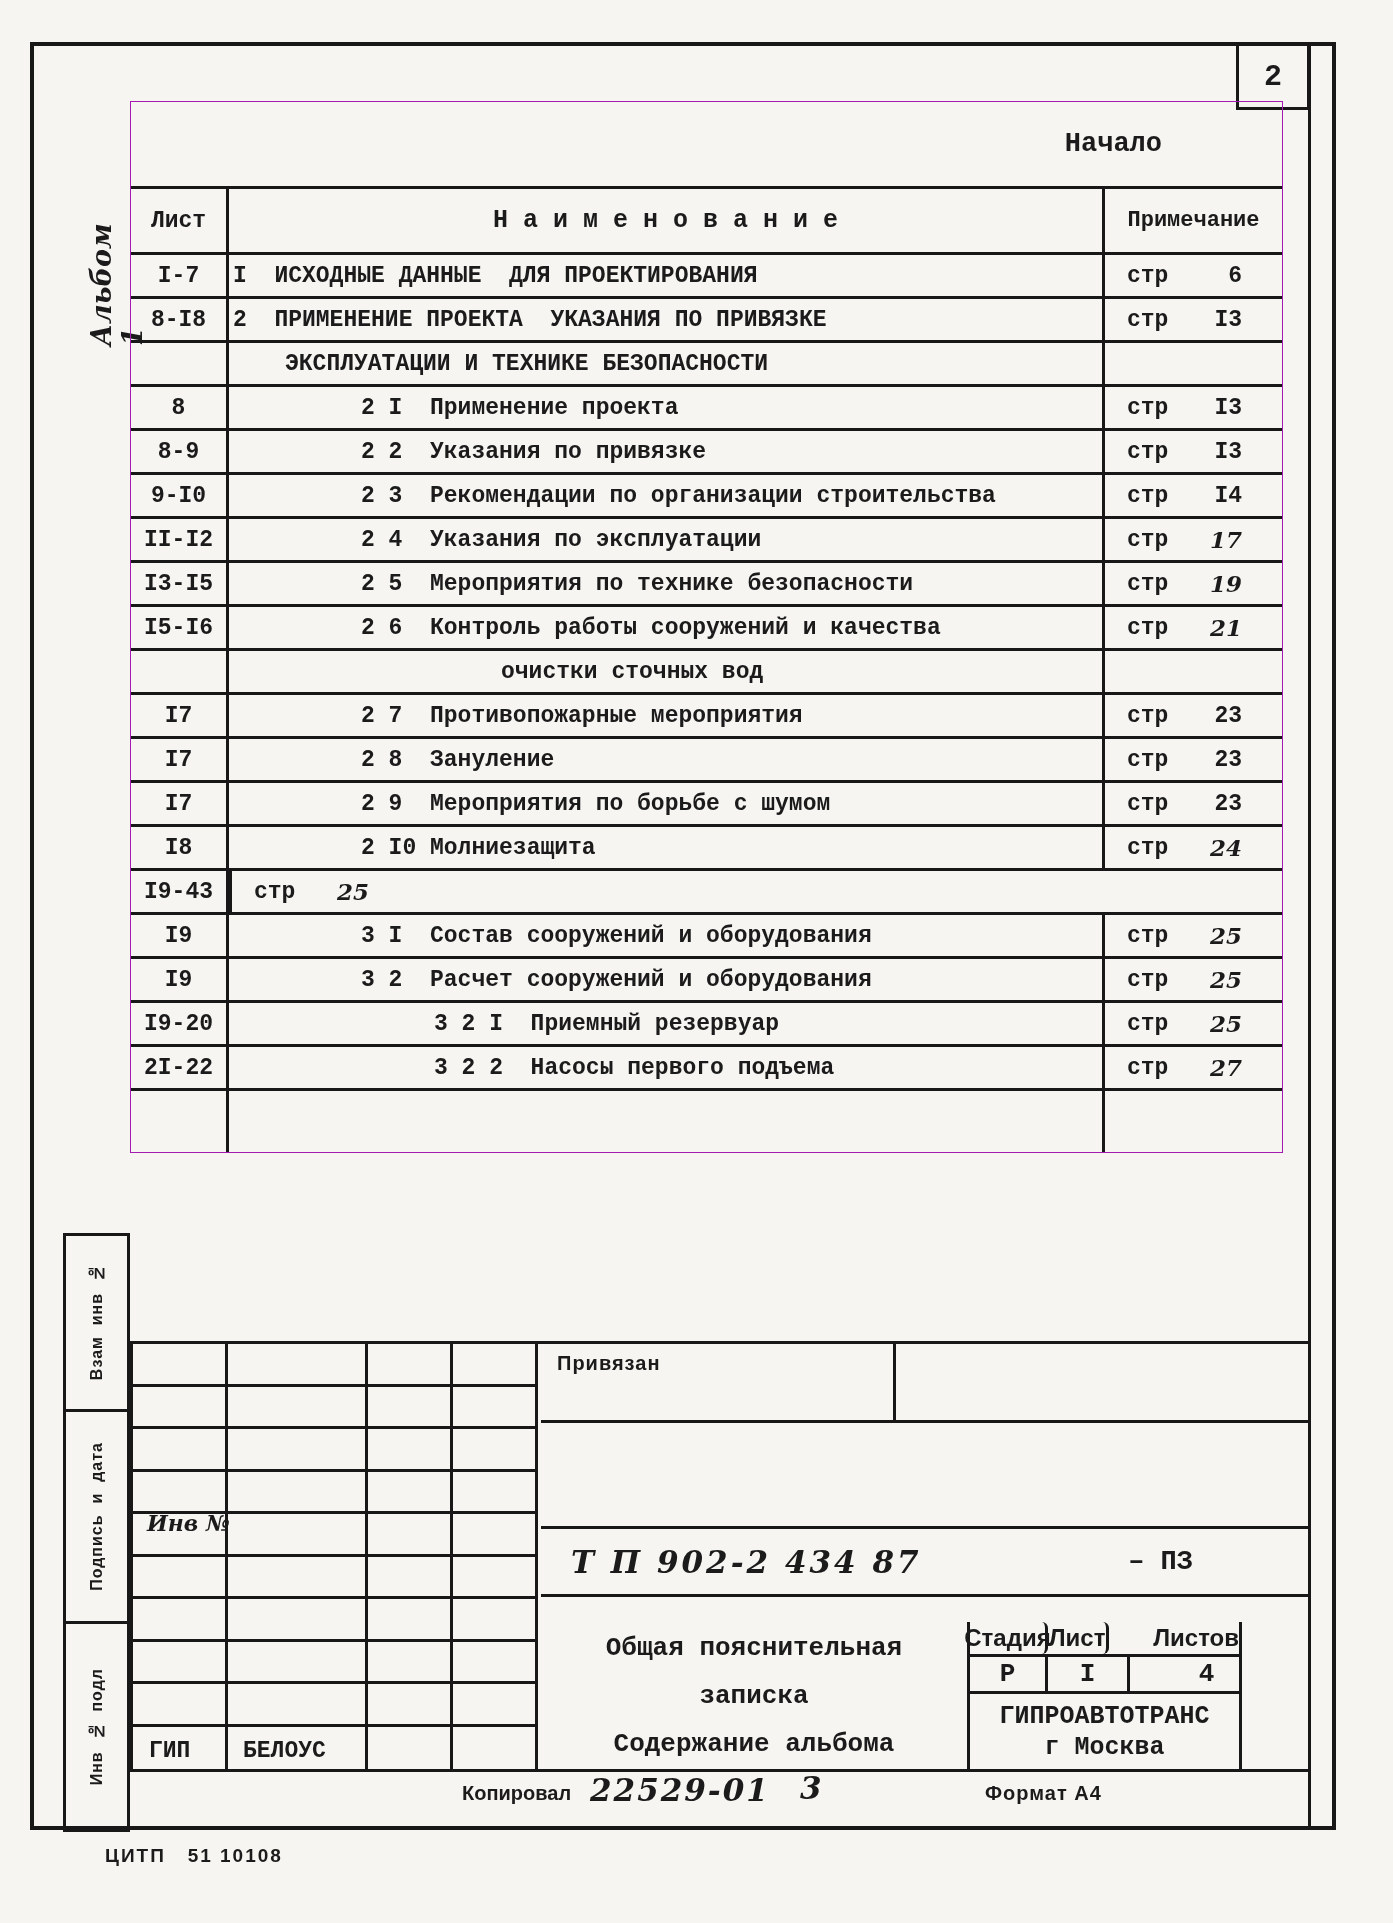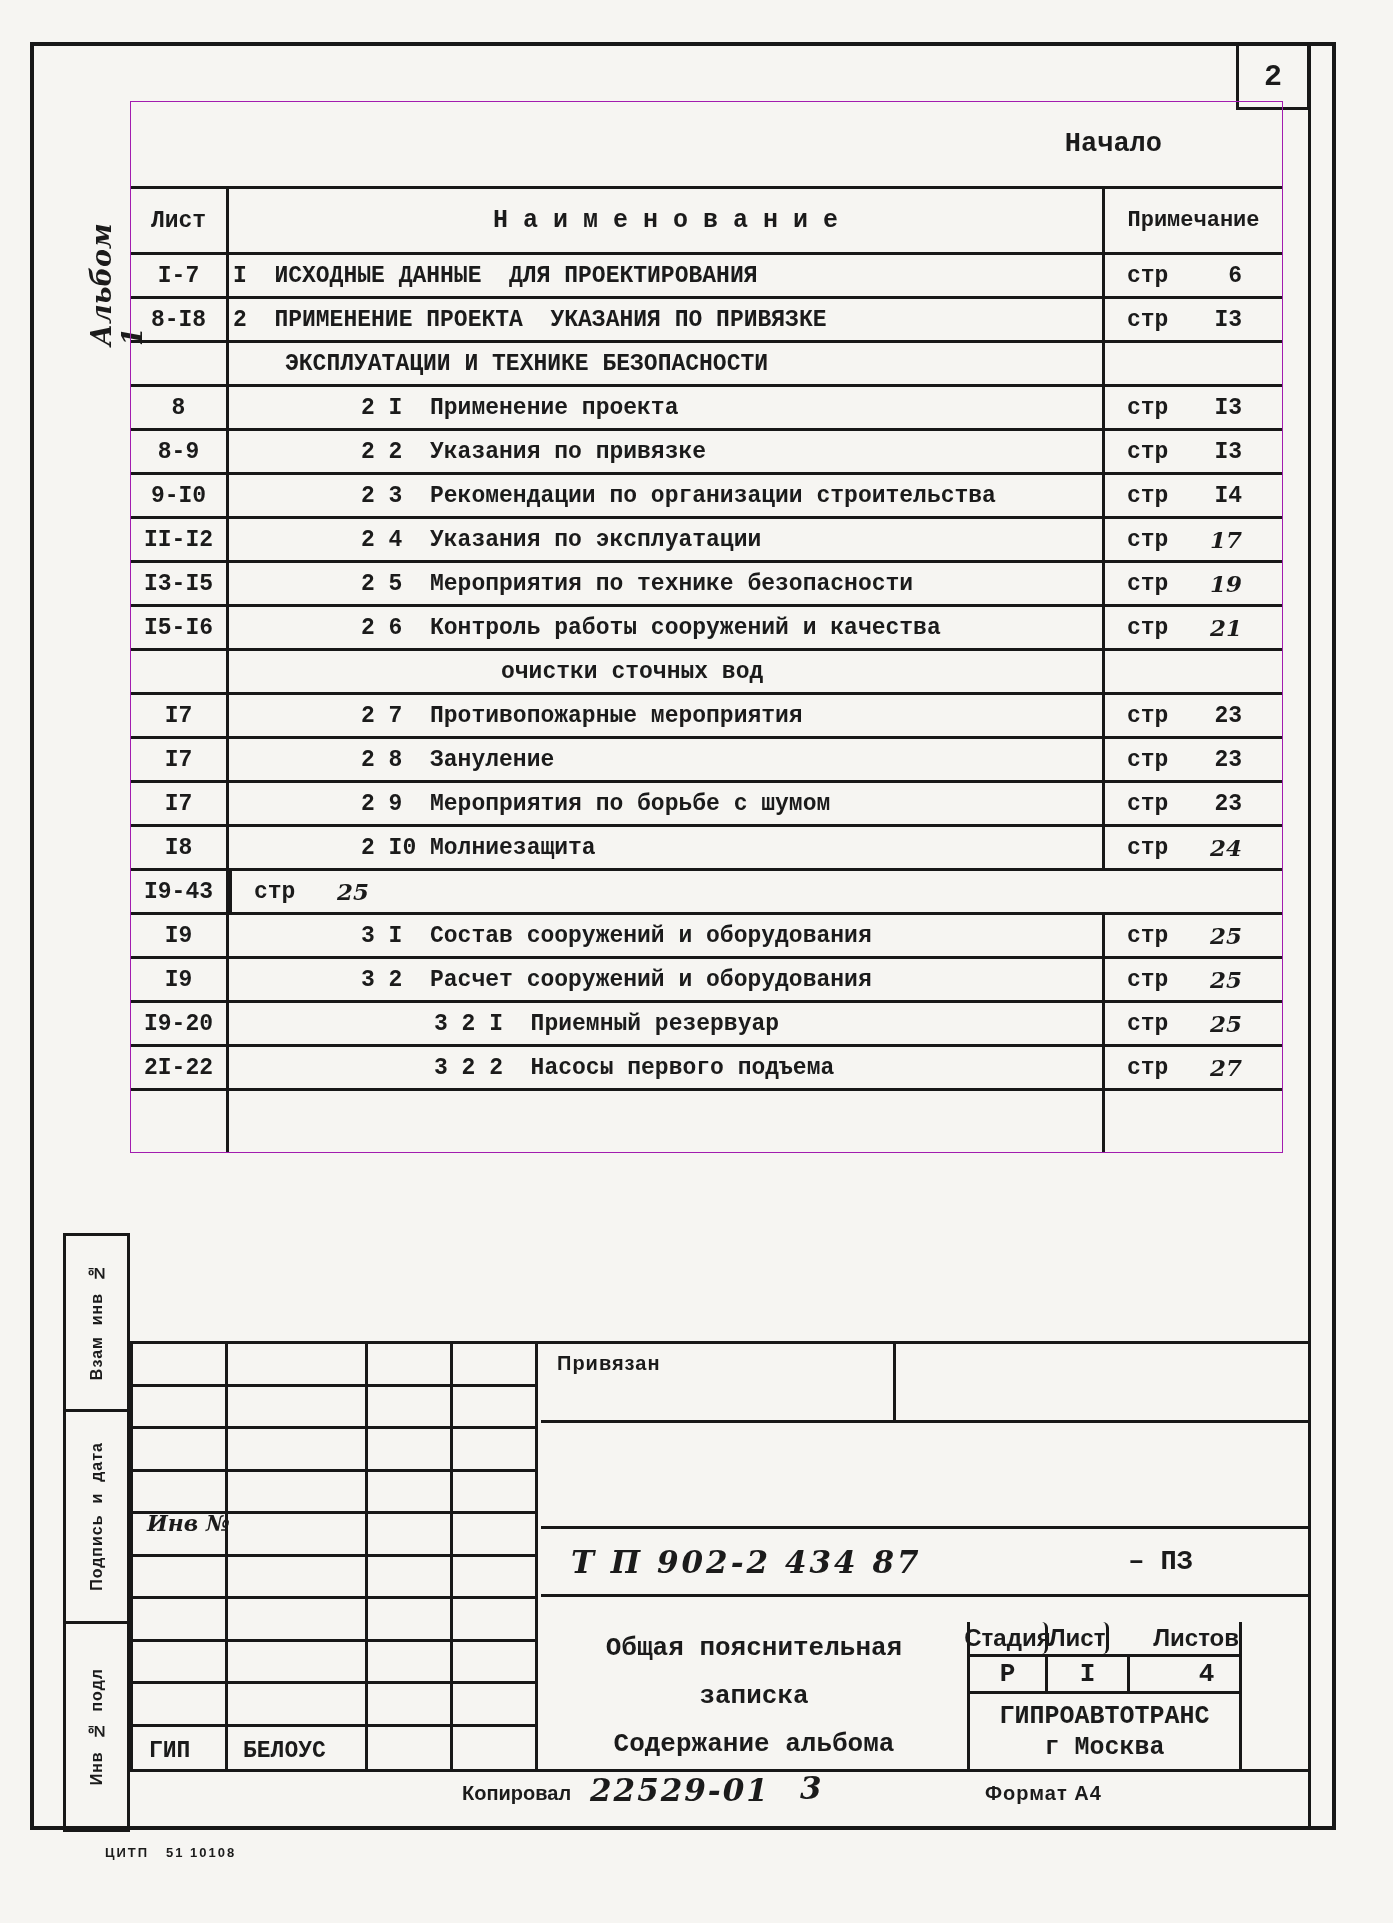--- a/index.html
+++ b/index.html
@@ -84,21 +84,21 @@
   .org{flex:1;display:flex;flex-direction:column;align-items:center;justify-content:center;
        font-size:25px;font-weight:bold;line-height:31px;}
   .tb-empty-col{flex:1;}
   
   .kop-label{position:absolute;left:462px;top:1782px;font-family:"Liberation Sans",sans-serif;font-weight:bold;font-size:20px;}
   .kop-num{position:absolute;left:590px;top:1772px;font-family:"DejaVu Serif",serif;font-style:italic;font-weight:bold;
            font-size:31px;letter-spacing:2px;}
   .kop-sheet{position:absolute;left:800px;top:1770px;font-family:"DejaVu Serif",serif;font-style:italic;font-weight:bold;font-size:31px;}
   .format{position:absolute;left:985px;top:1782px;font-family:"Liberation Sans",sans-serif;font-weight:bold;font-size:20px;letter-spacing:1px;}
   .footer-code{position:absolute;left:105px;top:1845px;font-family:"Liberation Sans",sans-serif;font-weight:bold;
-               font-size:13px;letter-spacing:2px;white-space:pre;}
+               font-size:19px;letter-spacing:2px;white-space:pre;}
 </style>
 </head>
 <body>
 
 <div class="page">
 
   <div class="frame"></div>
   <div class="inner-vline"></div>
 
   <div class="pageno">

